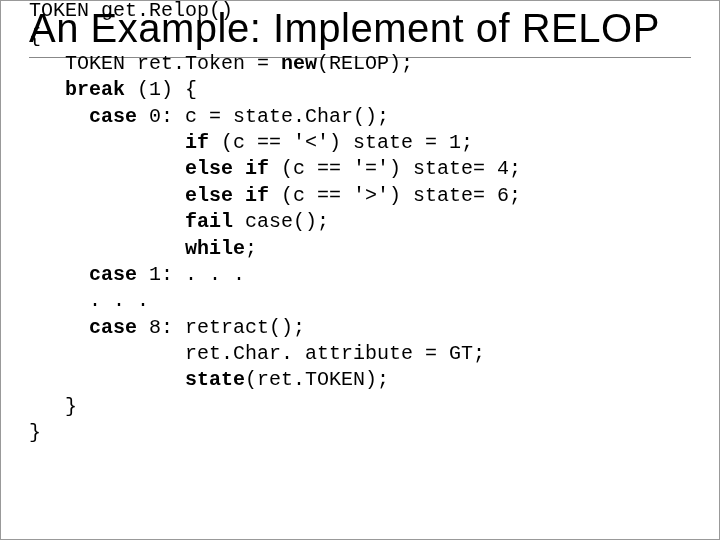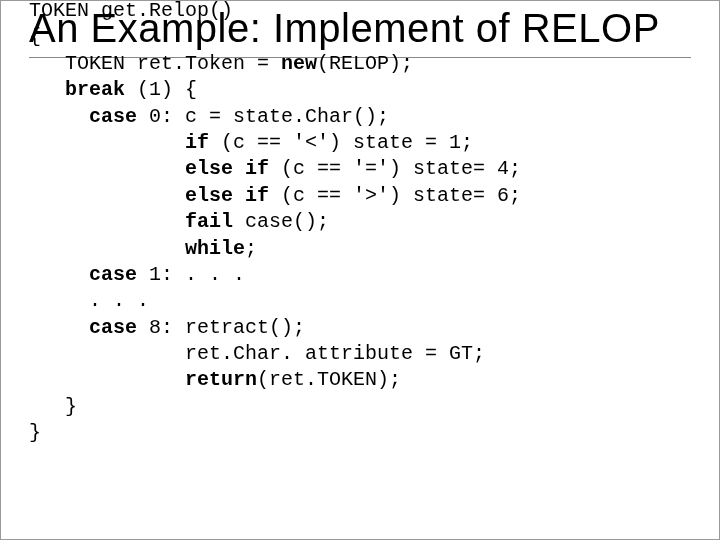--- a/index.html
+++ b/index.html
@@ -59,16 +59,16 @@
 <span>     </span><span class="kw">case</span><span> 0: c = state.Char();</span>
 <span>             </span><span class="kw">if</span><span> (c == '&lt;') state = 1;</span>
 <span>             </span><span class="kw">else if</span><span> (c == '=') state= 4;</span>
 <span>             </span><span class="kw">else if</span><span> (c == '&gt;') state= 6;</span>
 <span>             </span><span class="kw">fail</span><span> case();</span>
 <span>             </span><span class="kw">while</span><span>;</span>
 <span>     </span><span class="kw">case</span><span> 1: . . .</span>
 <span>     . . .</span>
 <span>     </span><span class="kw">case</span><span> 8: retract();</span>
 <span>             ret.Char. attribute = GT;</span>
-<span>             </span><span class="kw">return</span><span>(ret.TOKEN);</span>
+<span>             </span><span class="kw">state</span><span>(ret.TOKEN);</span>
 <span>   }</span>
 <span>}</span></div>
 </div>
 
 </body></html>

